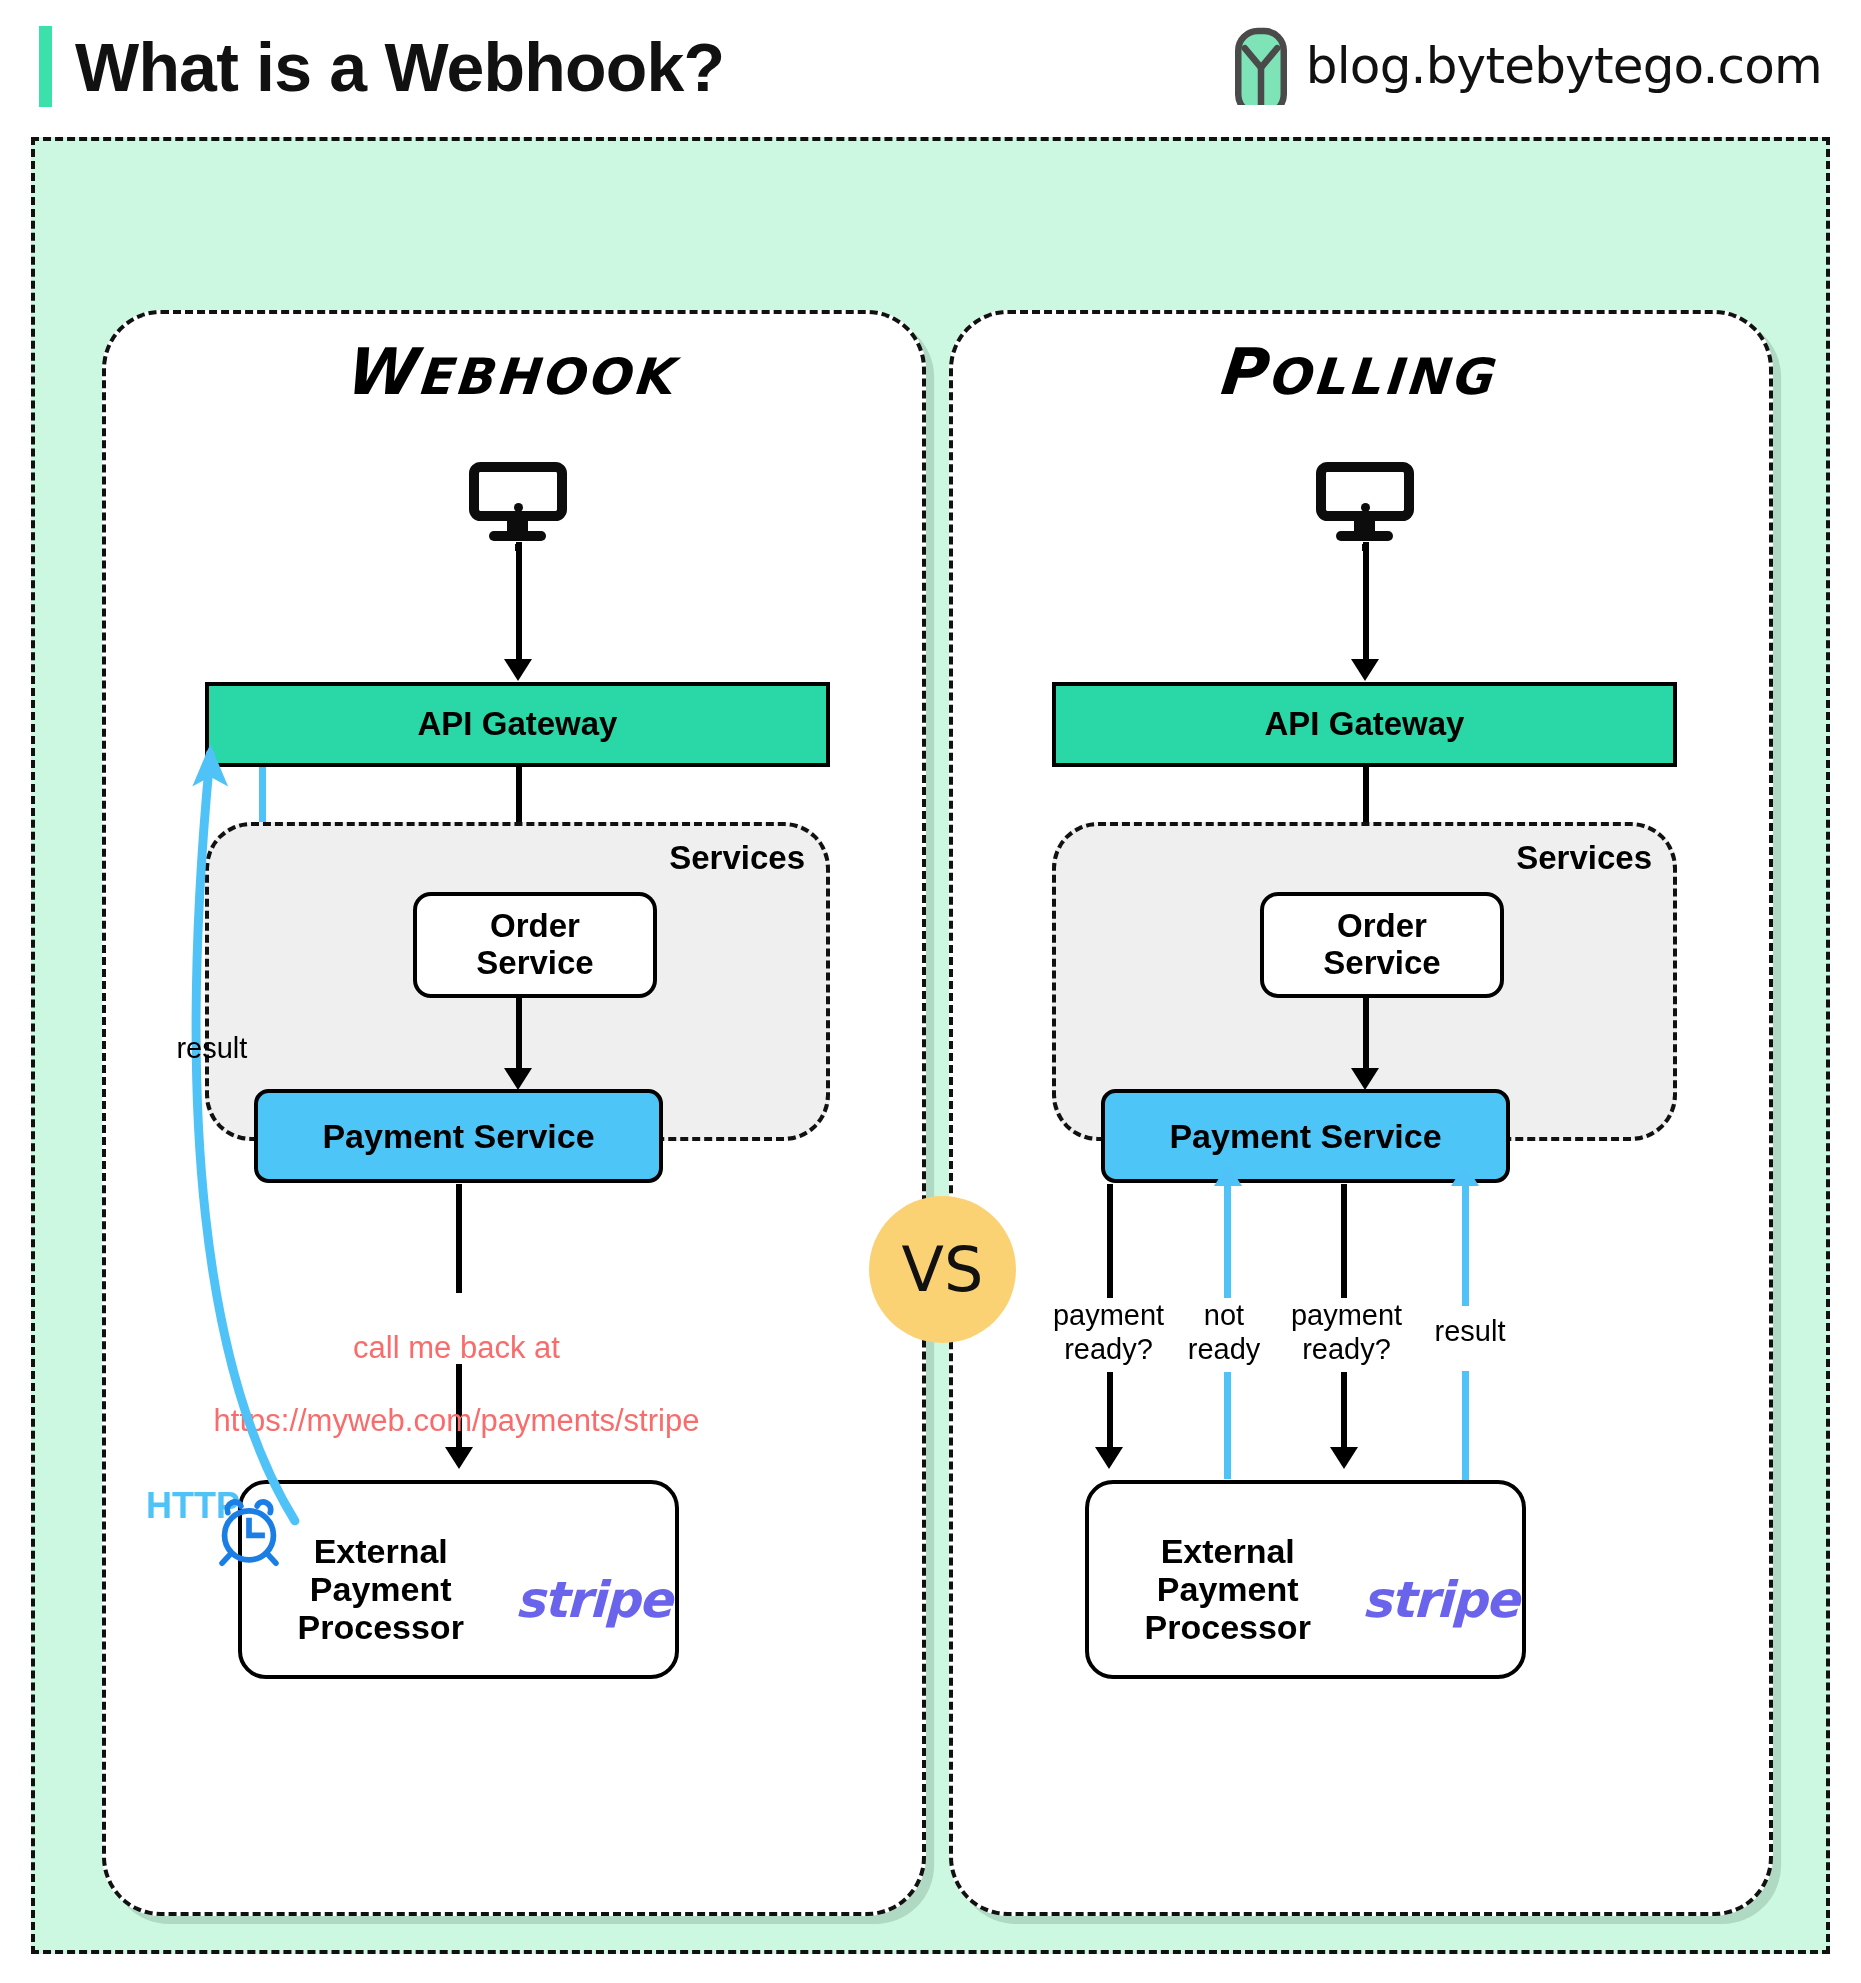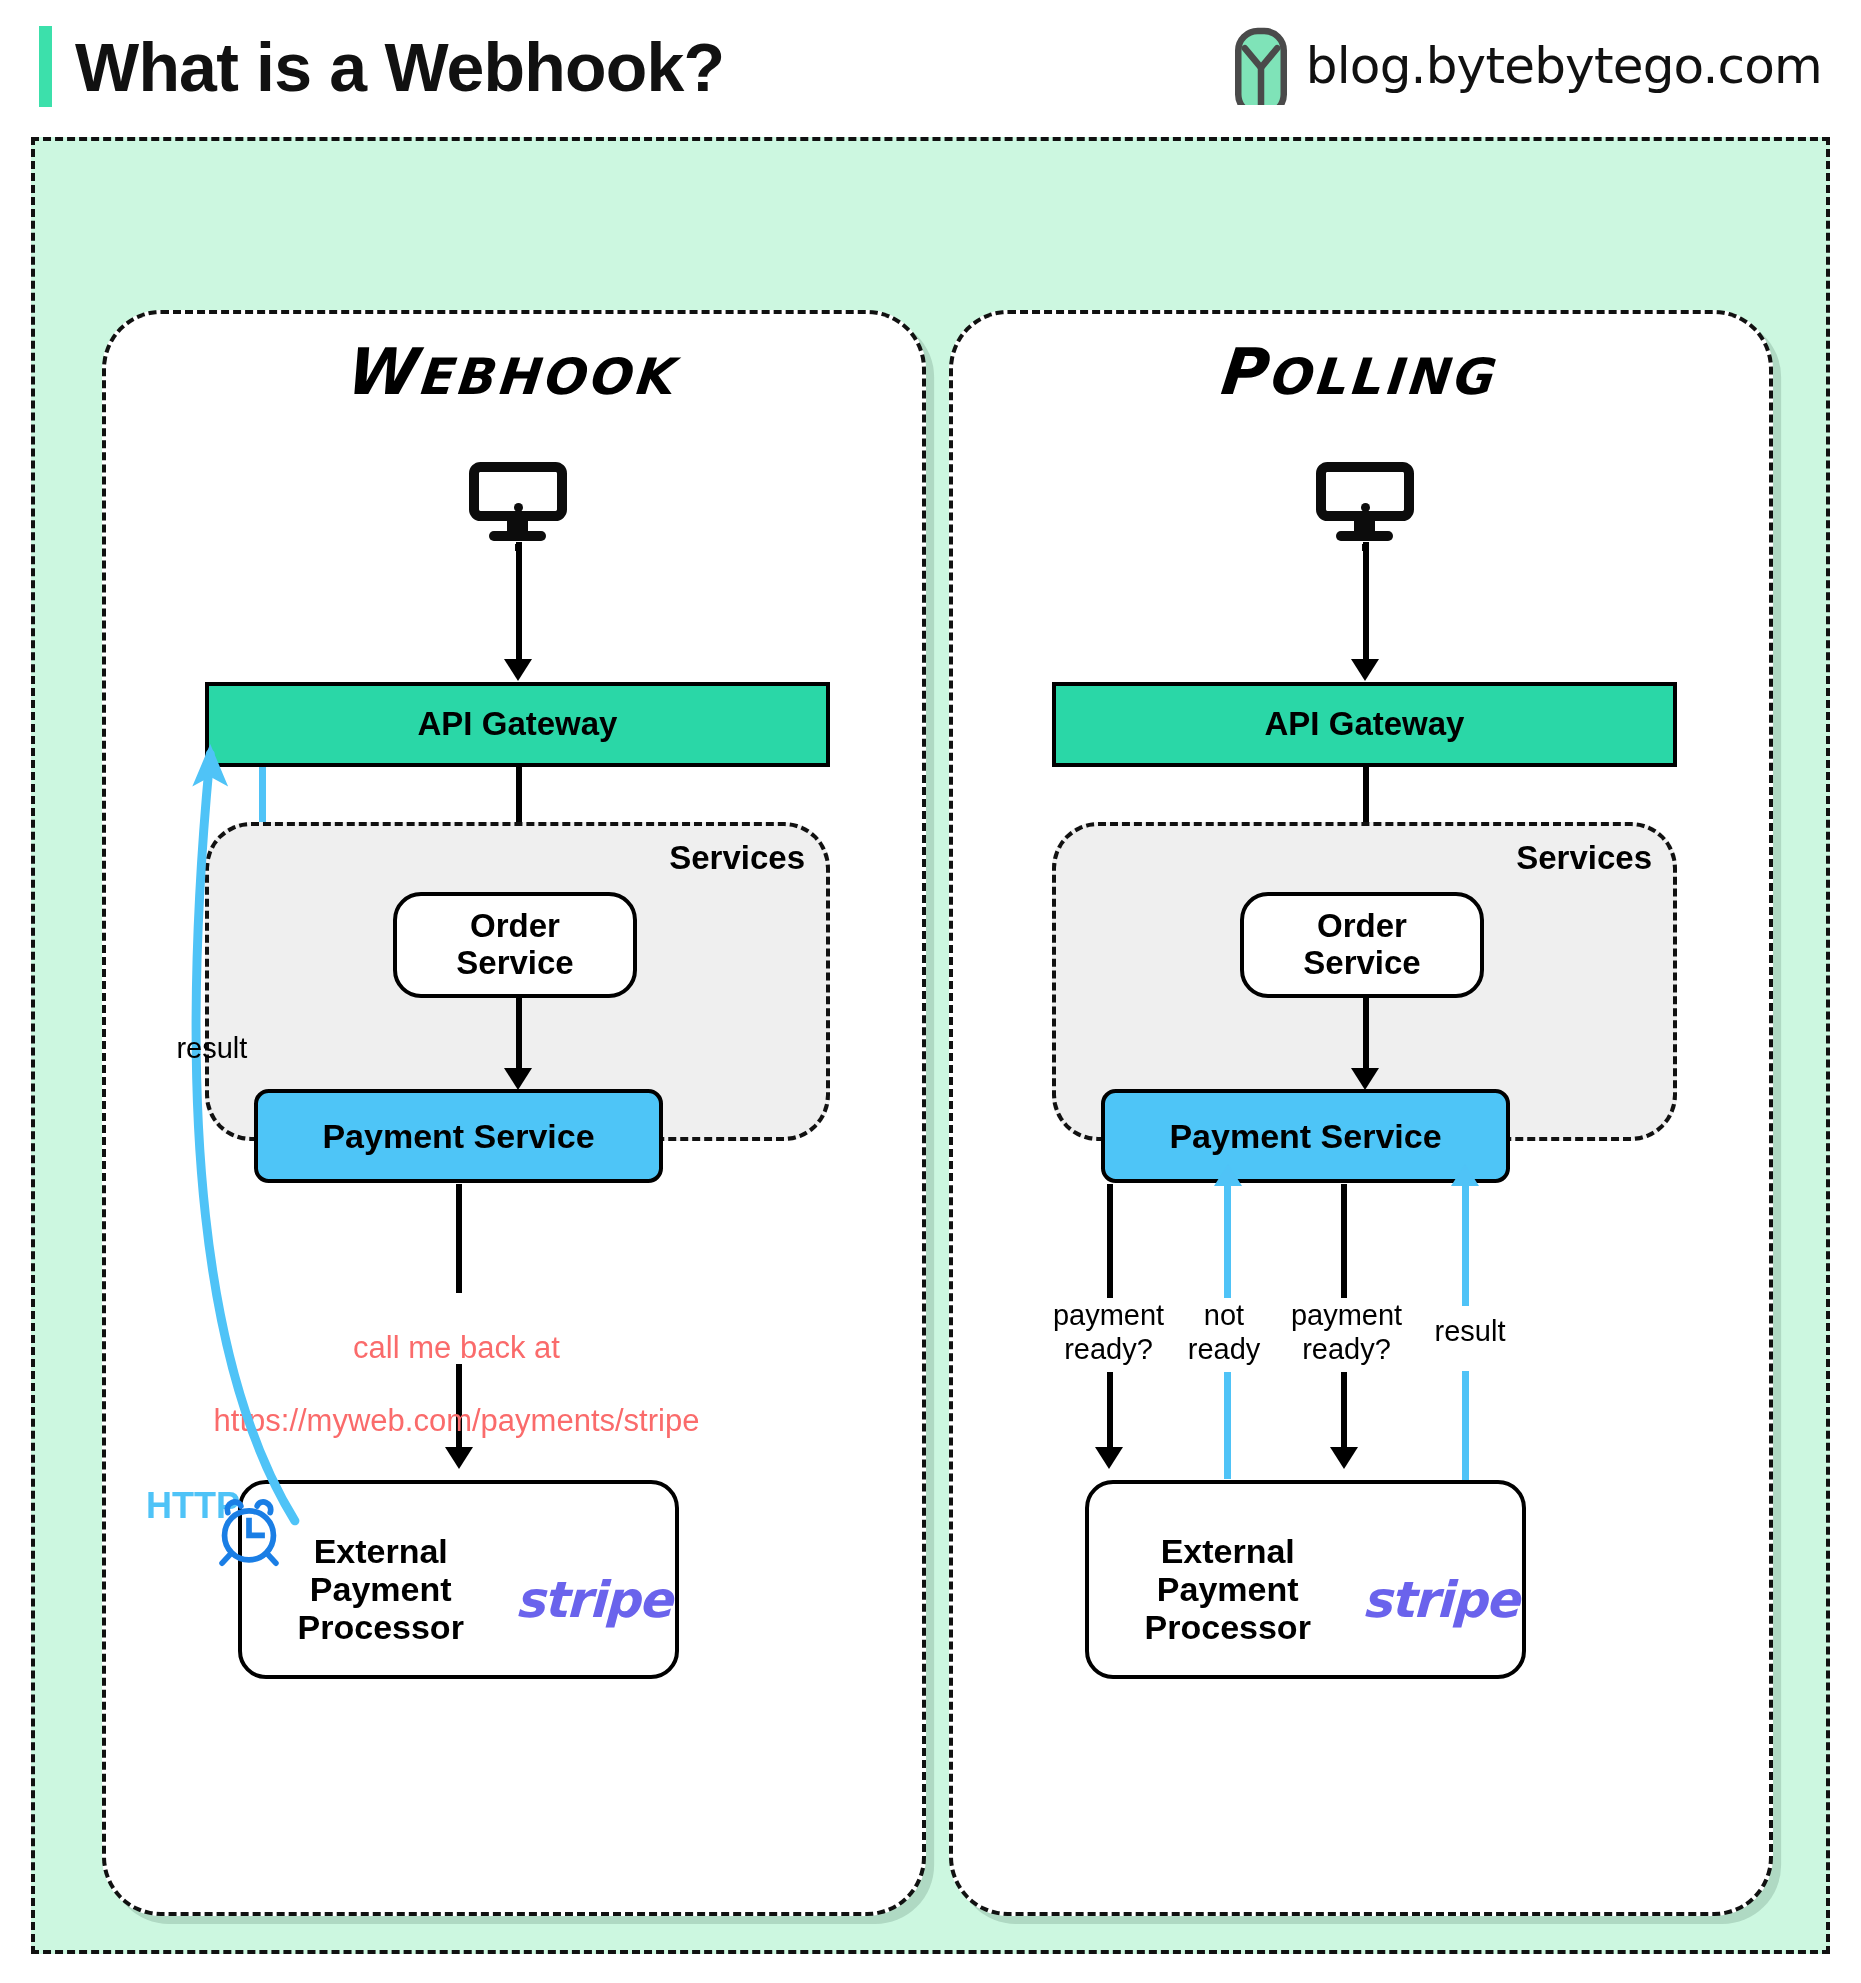--- a/index.html
+++ b/index.html
@@ -59,21 +59,21 @@
   }
   .monitor .dot{position:absolute;left:45px;top:41px;width:9px;height:9px;border-radius:50%;background:#0c0c0c;}
   .monitor .neck{position:absolute;left:38px;top:59px;width:21px;height:12.2px;background:#0c0c0c;}
   .monitor .base{position:absolute;left:20.4px;top:69px;width:57px;height:9.8px;border-radius:4.9px;background:#0c0c0c;}
   .monitor .nub{position:absolute;left:46px;top:82px;width:7.3px;height:7.3px;background:#0c0c0c;}
 
   
   .box{position:absolute;box-sizing:border-box;display:flex;align-items:center;justify-content:center;
        text-align:center;font-weight:bold;color:#000;line-height:1.12;}
   .box-gateway{border:4.1px solid #000;background:#2ad7a7;font-size:33px;}
-  .box-order{border:4.1px solid #000;background:#fff;border-radius:28px;font-size:33px;}
+  .box-order{border:4.1px solid #000;background:#fff;border-radius:18px;font-size:33px;margin-left:20px;}
   .box-payment{border:4.1px solid #000;background:#4ec5f7;border-radius:14.7px;font-size:34px;}
   .box-external{border:4.1px solid #000;background:#fff;border-radius:28px;font-size:34px;
                 flex-direction:row;justify-content:flex-start;padding-top:19.5px;}
   .box-external .ext-label{white-space:pre-line;}
   .stripe-logo{
     margin-top:21px;font-family:"DejaVu Sans",sans-serif;
     font-weight:bold;font-size:50px;color:#6a63ec;letter-spacing:-1.6px;font-style:italic;
     transform:skewX(-4deg);
   }
 
@@ -275,15 +275,16 @@
 
       <div class="box box-external" style="left:132px;top:1166px;width:441px;height:199px;">
         <span class="ext-label">External
 Payment Processor</span>
         <span class="stripe-logo">stripe</span>
       </div>
 
     </div>
   </div>
 
+  <div id="vs">VS</div>
 
 </div>
 
 
 </body></html>

